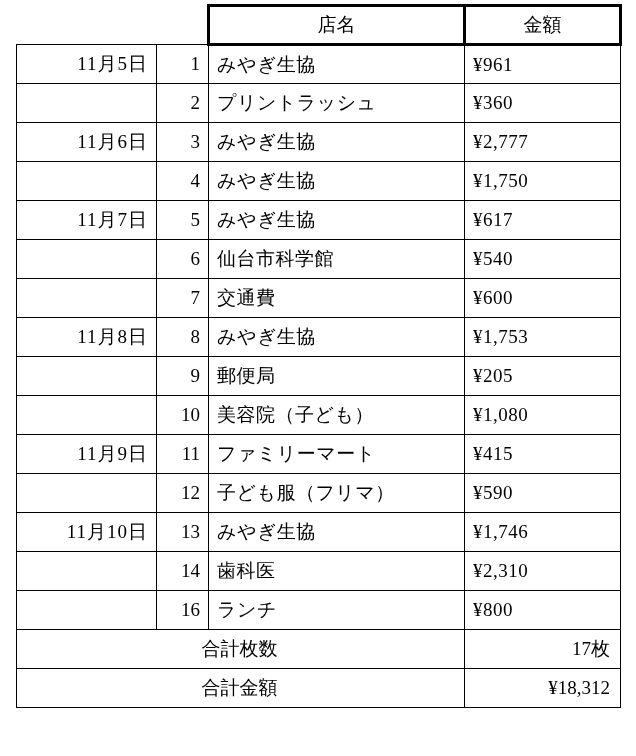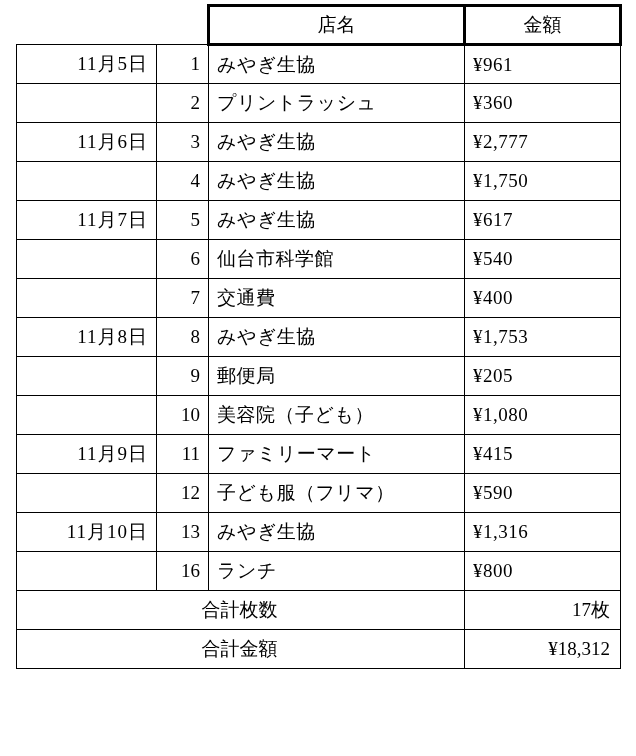--- a/index.html
+++ b/index.html
@@ -147,21 +147,21 @@
       <tr>
         <td class="date cont"></td>
         <td class="no">6</td>
         <td class="store">仙台市科学館</td>
         <td class="amt">¥540</td>
       </tr>
       <tr>
         <td class="date cont"></td>
         <td class="no">7</td>
         <td class="store">交通費</td>
-        <td class="amt">¥400</td>
+        <td class="amt">¥600</td>
       </tr>
 
       <tr class="group-start">
         <td class="date">11月8日</td>
         <td class="no">8</td>
         <td class="store">みやぎ生協</td>
         <td class="amt">¥1,753</td>
       </tr>
       <tr>
         <td class="date cont"></td>
@@ -186,21 +186,27 @@
         <td class="date cont"></td>
         <td class="no">12</td>
         <td class="store">子ども服（フリマ）</td>
         <td class="amt">¥590</td>
       </tr>
 
       <tr class="group-start">
         <td class="date">11月10日</td>
         <td class="no">13</td>
         <td class="store">みやぎ生協</td>
-        <td class="amt">¥1,316</td>
+        <td class="amt">¥1,746</td>
+      </tr>
+      <tr>
+        <td class="date cont"></td>
+        <td class="no">14</td>
+        <td class="store">歯科医</td>
+        <td class="amt">¥2,310</td>
       </tr>
 
       <tr>
         <td class="date cont"></td>
         <td class="no">16</td>
         <td class="store">ランチ</td>
         <td class="amt">¥800</td>
       </tr>
 
       <tr class="total group-start">

